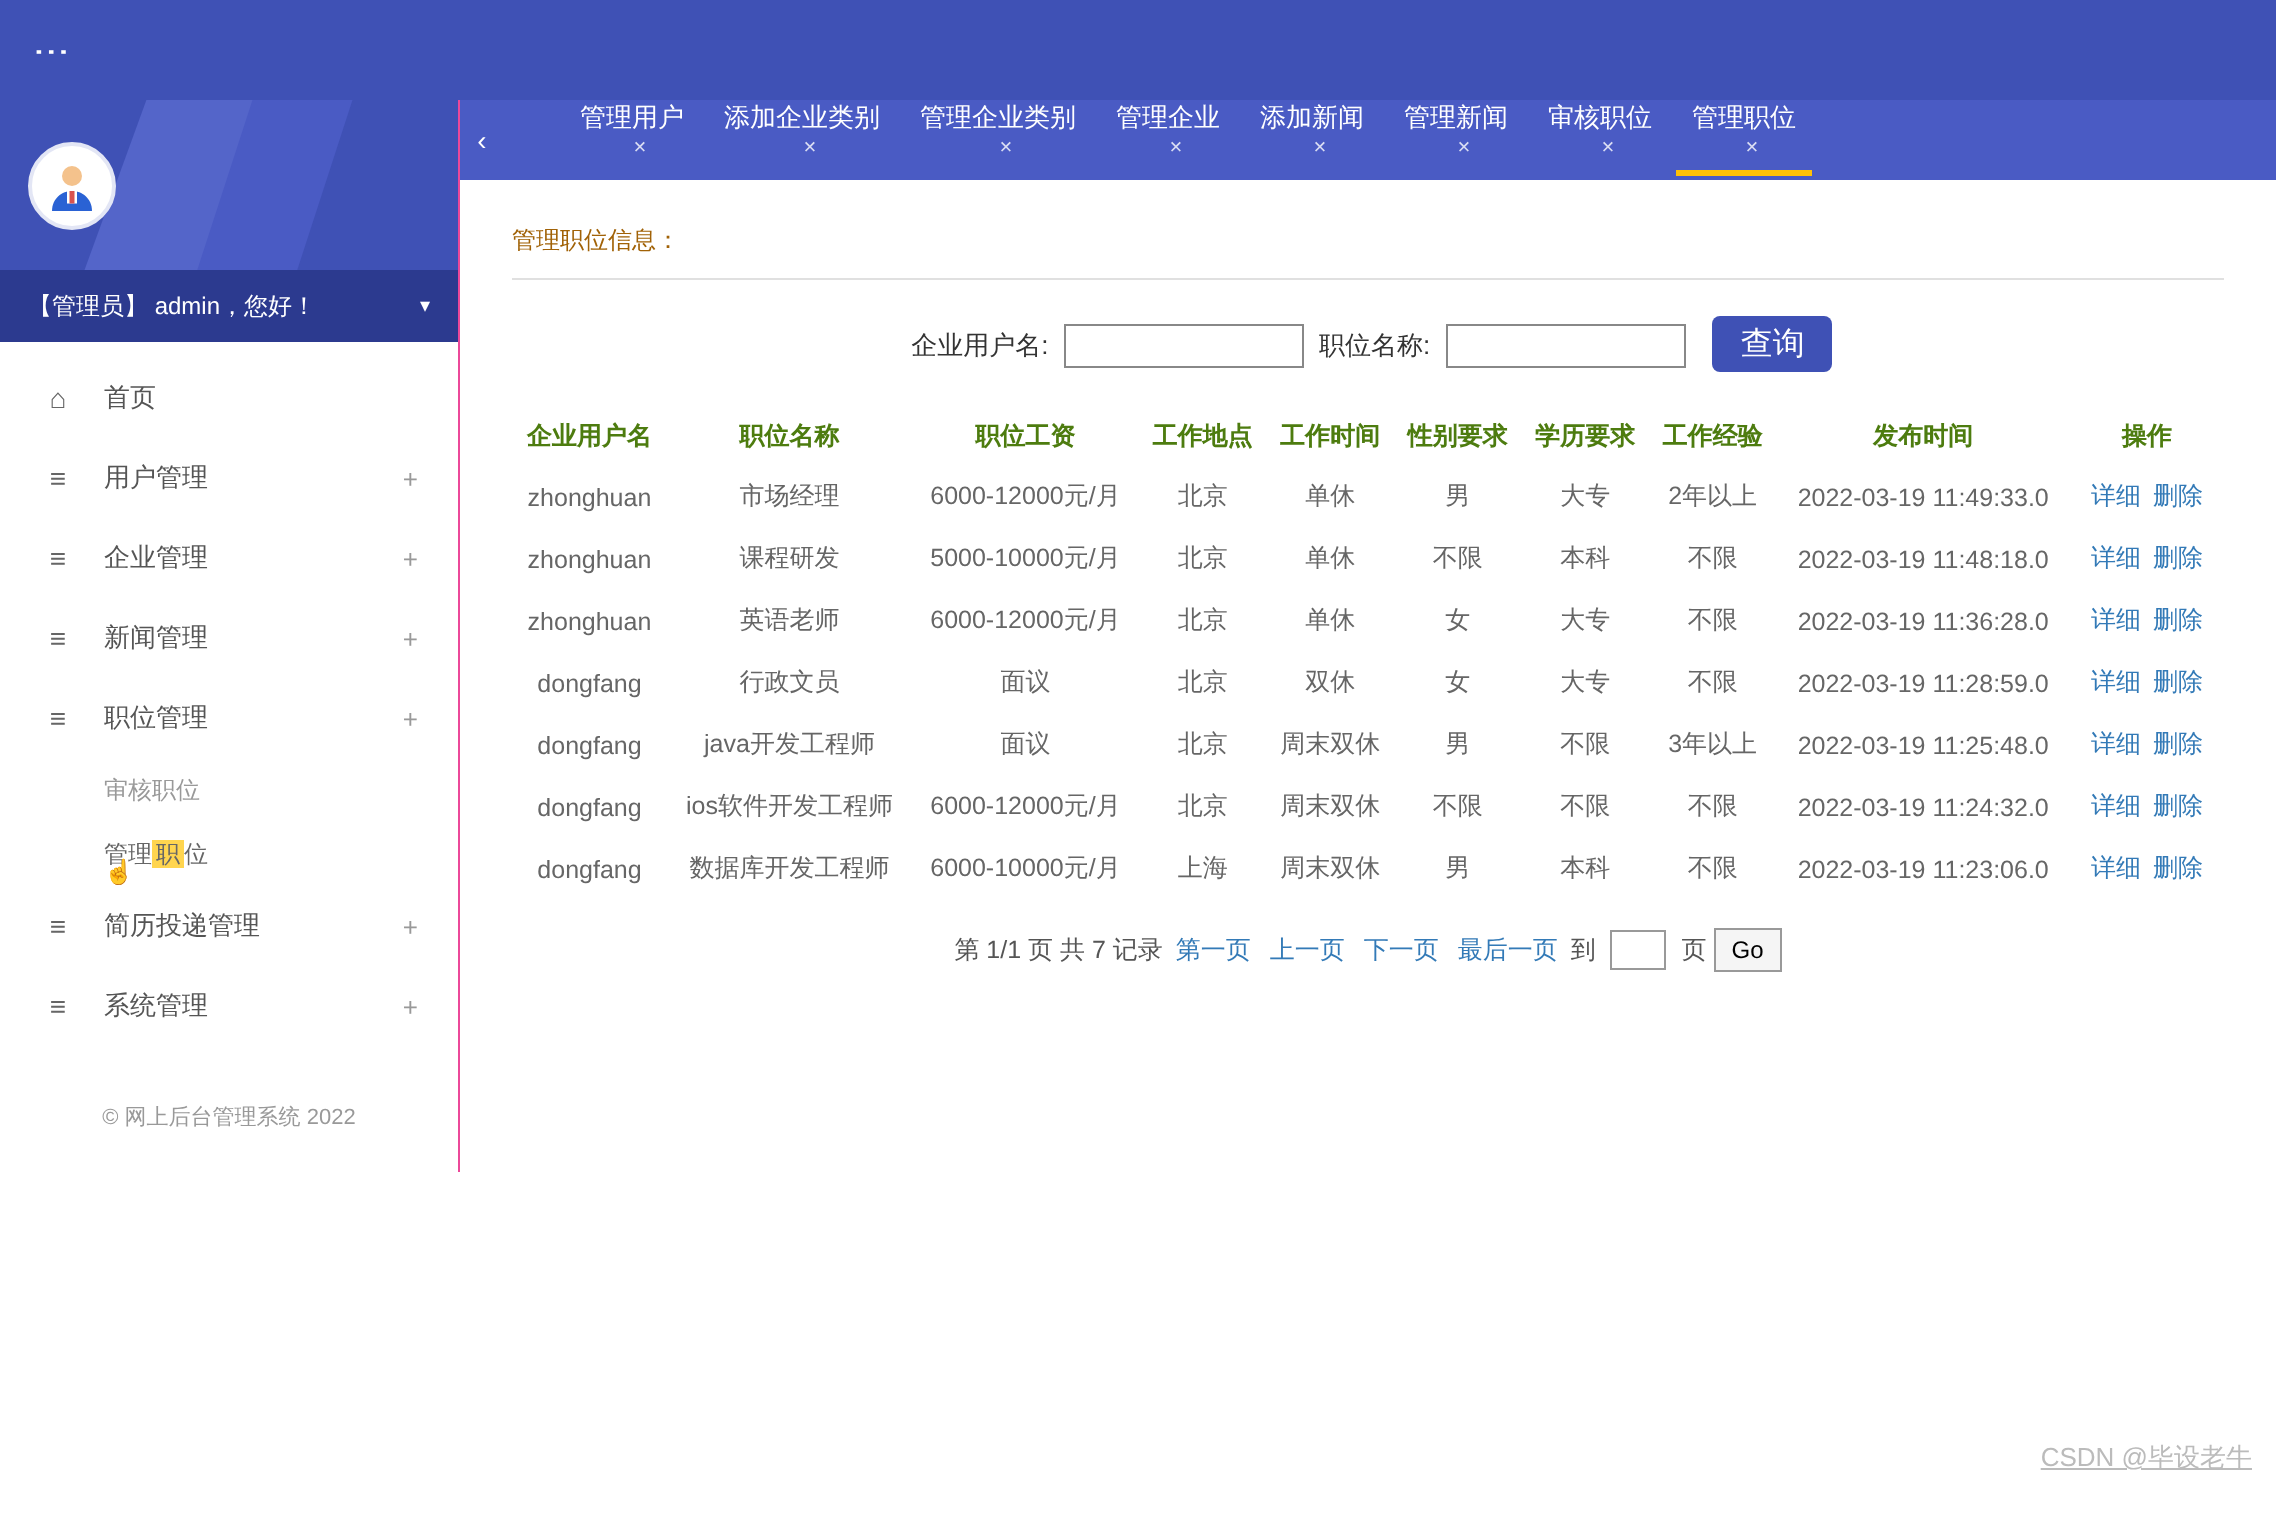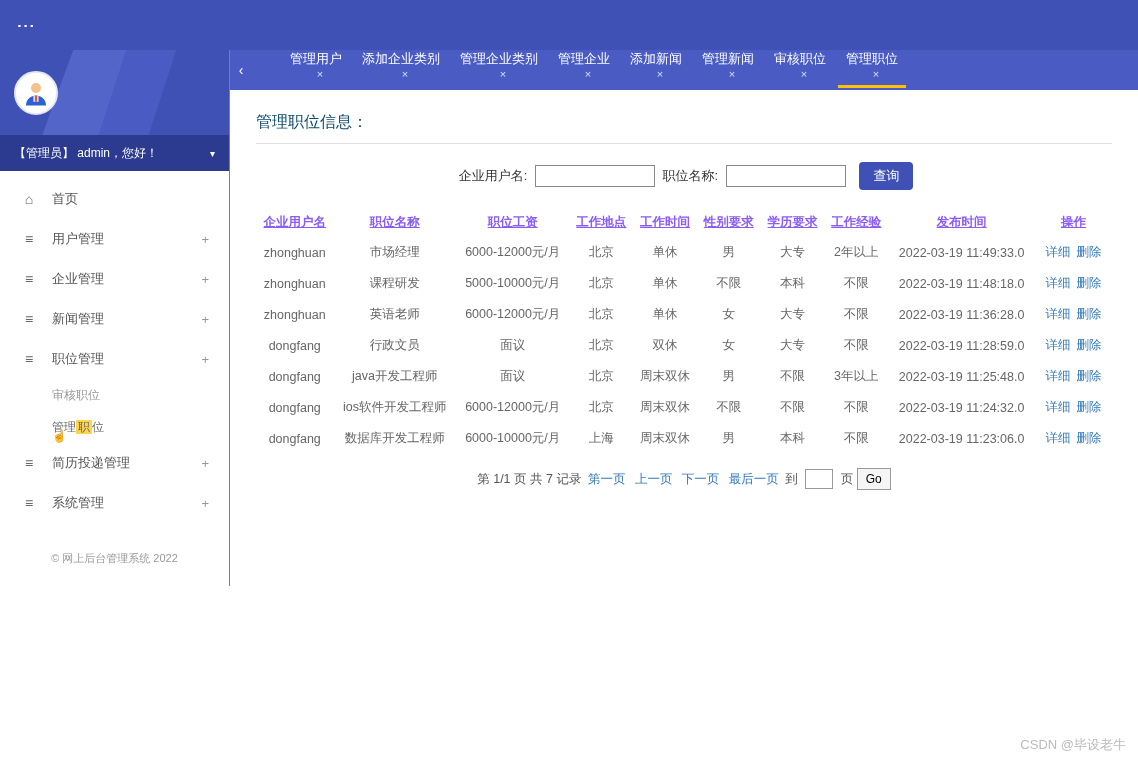--- a/index.html
+++ b/index.html
@@ -28,34 +28,34 @@
 .cursor::after { content:"☝"; position:absolute; font-size:12px; color:#555; left:0; top:10px; }
 .footer { text-align:center; color:#999; font-size:11px; padding: 20px 0; }
 .main { flex: 1; }
 .tabs-bar { background: #4a5bc4; height: 40px; display: flex; align-items: center; color: #fff; font-size: 13px; }
 .tab-collapse { width: 22px; text-align:center; font-size:14px; cursor:pointer; }
 .tabs { display:flex; flex:1; margin-left: 30px; gap: 4px; }
 .tab { display:flex; align-items:center; padding: 0 8px; height:40px; position:relative; cursor:pointer; white-space:nowrap;flex-direction:column; }
 .tab .close { margin-left: 8px; font-size: 11px; opacity:0.8; }
 .tab.active::after { content:""; position:absolute; bottom:2px; left:0; right:0; height:3px; background:#ffc107; }
 .content { padding: 22px 26px; }
-.content h3 { font-size: 16px; font-weight: 400; color: #0c4a6e; margin-bottom: 10px; }
+.content h3 { font-size: 12px; font-weight: 400; color: #a16207; margin-bottom: 10px; }
 .divider { height:1px; background:#e0e0e0; margin-bottom: 18px; }
 .search-row { text-align:center; margin-bottom: 18px; }
 .search-row label { font-size: 13px; color:#333; margin: 0 4px; }
 .search-row input[type=text] { border:1px solid #888; height:22px; width:120px; padding:0 4px; font-size:12px; }
-.search-btn { background:#3f51b5; color:#fff; border:none; height:28px; padding:0 14px; border-radius:4px; cursor:pointer; font-size:13px; margin-left:10px; }
+.search-btn { background:#3f51b5; color:#fff; border:none; height:28px; padding:0 14px; border-radius:4px; cursor:pointer; font-size:16px; margin-left:10px; }
 table { width: 100%; border-collapse: collapse; font-size: 12.5px; }
-th { font-weight: 700; color:#8b5cf6; text-align:center; padding: 6px 4px; text-decoration: underline; }
+th { font-weight: 700; color:#4d7c0f; text-align:center; padding: 6px 4px; }
 td { color:#666; text-align:center; padding: 7px 4px; }
 .link { color: #337ab7; cursor:pointer; margin: 0 3px; }
 .pager { text-align:center; margin-top: 14px; font-size: 12.5px; color:#555; }
 .pager input { width:28px; height:20px; border:1px solid #999; text-align:center; margin: 0 4px; }
 .pager button { height:22px; padding:0 8px; border:1px solid #999; background:#f5f5f5; cursor:pointer; font-size:12px; }
-.watermark { position:fixed; right:12px; bottom:4px; color:#bbb; font-size:13px; }
+.watermark { position:fixed; right:12px; bottom:20px; color:#bbb; font-size:13px;text-decoration:underline; }
 </style>
 </head>
 <body>
 
 <div class="header">
   <div class="dots">⋮</div>
 </div>
 
 <div class="layout">
   <div class="sidebar">

